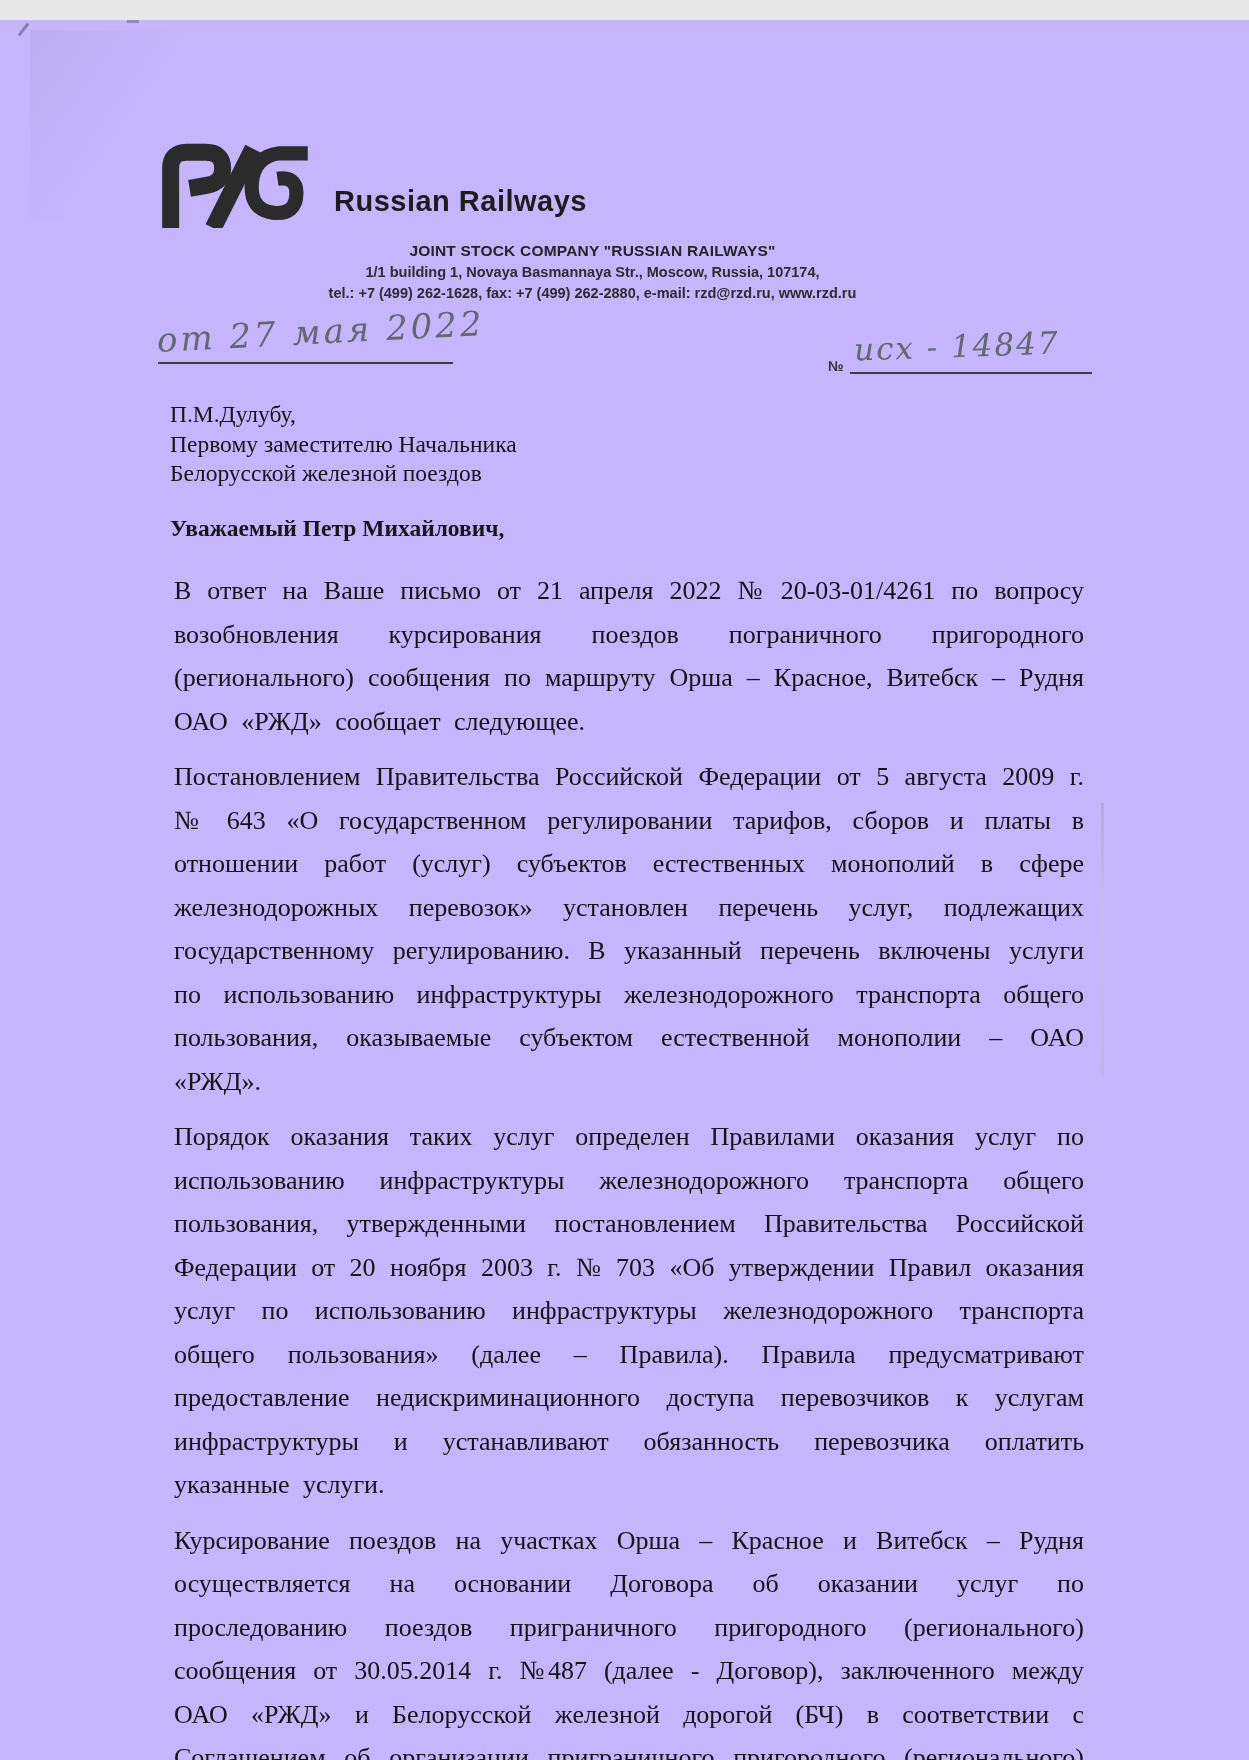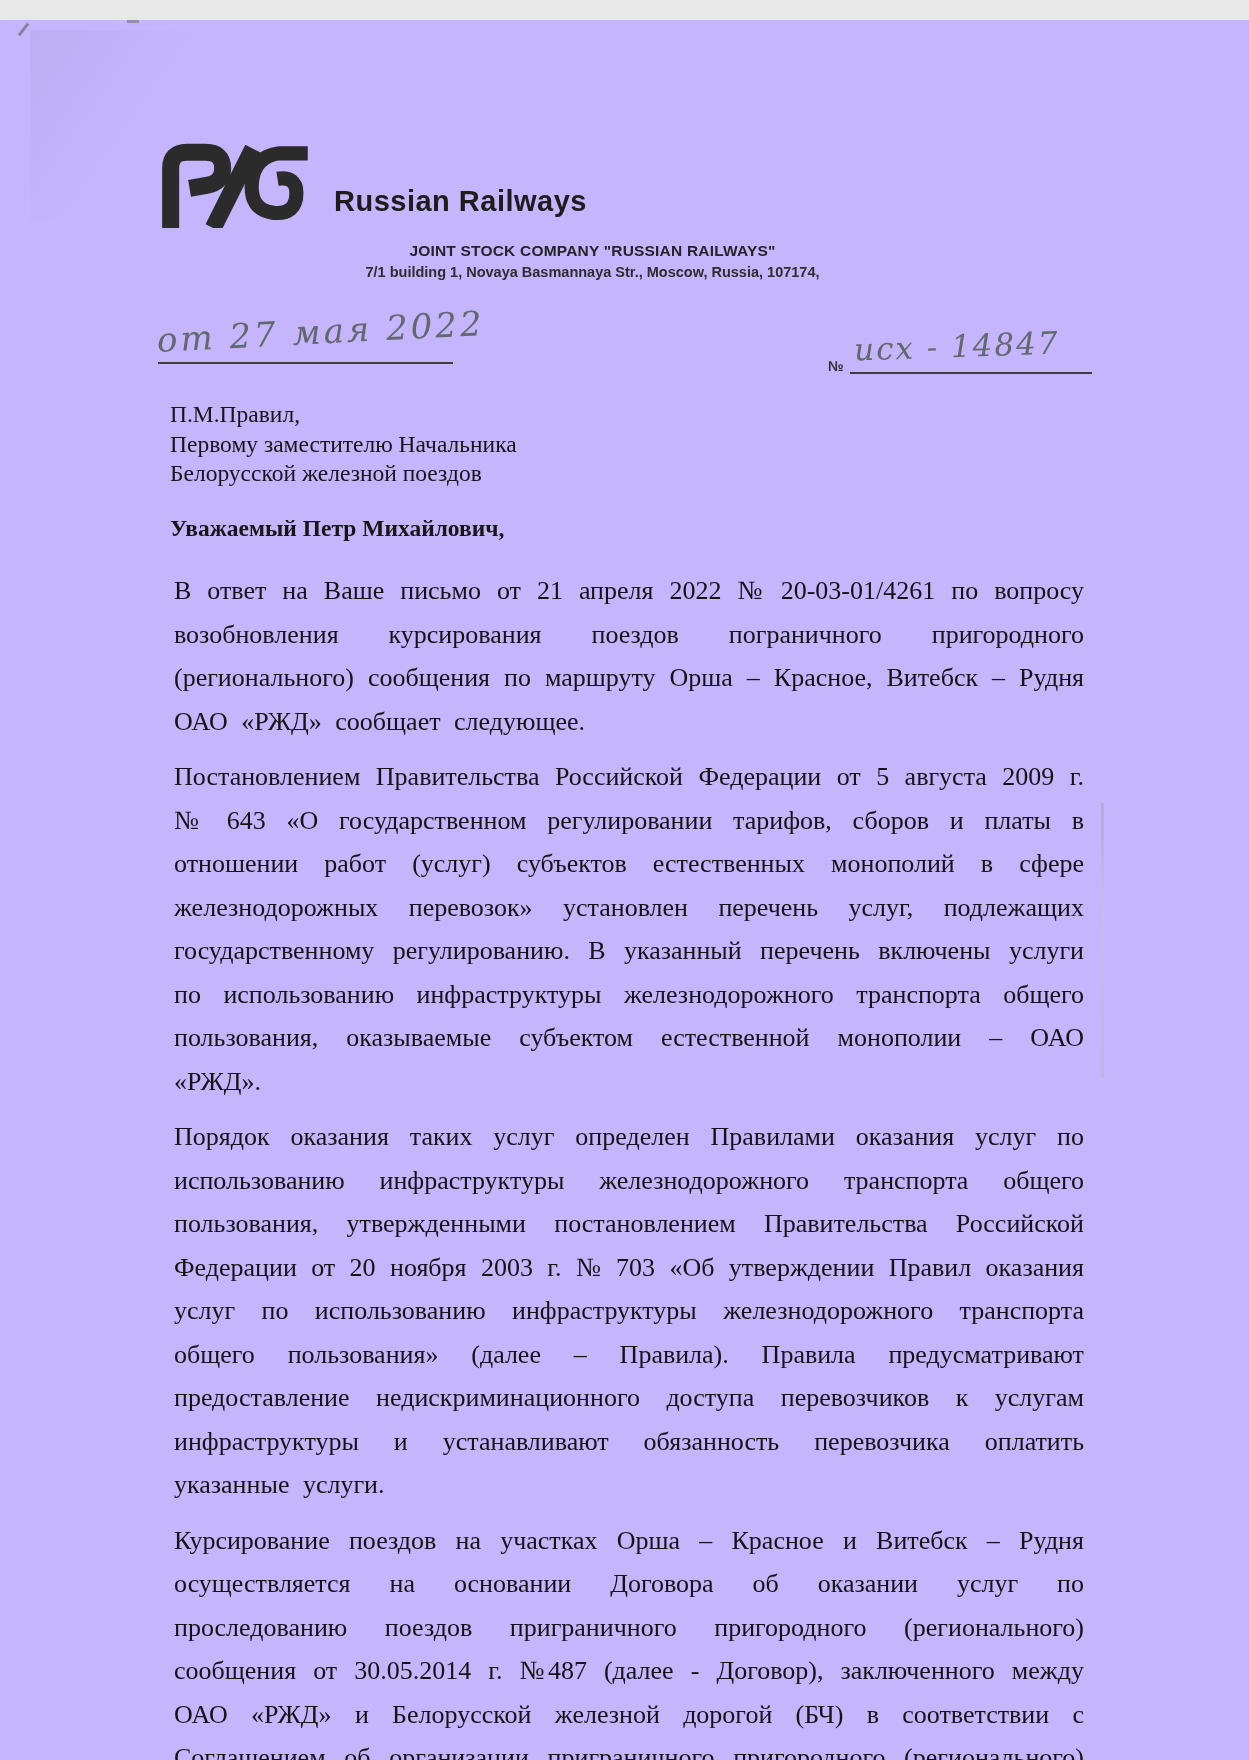--- a/index.html
+++ b/index.html
@@ -76,35 +76,36 @@
 
       <path d="M63 110 L105 26" fill="none" stroke="#2b2b2b" stroke-width="18" stroke-linecap="butt"></path>
 
       <path d="M163 31 L133 31 Q107 34 104 61 Q101 91 127 94 Q151 96 151 73 Q151 55 131 58" fill="none" stroke="#2b2b2b" stroke-width="15" stroke-linejoin="round" stroke-linecap="butt"></path>
     </svg>
     <div class="brand-text">Russian Railways</div>
   </div>
 
   <div class="letterhead">
     <div class="l1">JOINT STOCK COMPANY "RUSSIAN RAILWAYS"</div>
-    <div class="l2">7/1 building 1, Novaya Basmannaya Str., Moscow, Russia, 107174,</div>
+    <div class="l2">1/1 building 1, Novaya Basmannaya Str., Moscow, Russia, 107174,</div>
+    <div class="l3">tel.: +7 (499) 262-1628, fax: +7 (499) 262-2880, e-mail: rzd@rzd.ru, www.rzd.ru</div>
   </div>
 
   <div class="date-block">
     <div class="hand date-hand">от 27 мая 2022</div>
     <div class="date-underline"></div>
   </div>
   <div class="number-block">
     <span class="number-label">№</span>
     <span class="hand number-hand">исх - 14847</span>
     <span class="number-underline"></span>
   </div>
 
   <div class="recipient">
-    <div>П.М.Правил,</div>
+    <div>П.М.Дулубу,</div>
     <div>Первому заместителю Начальника</div>
     <div>Белорусской железной поездов</div>
   </div>
 
   <div class="salutation">Уважаемый Петр Михайлович,</div>
 
   <div class="body-text">
     <p>В ответ на Ваше письмо от 21 апреля 2022 № 20-03-01/4261 по вопросу возобновления курсирования поездов пограничного пригородного (регионального) сообщения по маршруту Орша – Красное, Витебск – Рудня ОАО «РЖД» сообщает следующее.</p>
     <p>Постановлением Правительства Российской Федерации от 5 августа 2009 г. № 643 «О государственном регулировании тарифов, сборов и платы в отношении работ (услуг) субъектов естественных монополий в сфере железнодорожных перевозок» установлен перечень услуг, подлежащих государственному регулированию. В указанный перечень включены услуги по использованию инфраструктуры железнодорожного транспорта общего пользования, оказываемые субъектом естественной монополии – ОАО «РЖД».</p>
     <p>Порядок оказания таких услуг определен Правилами оказания услуг по использованию инфраструктуры железнодорожного транспорта общего пользования, утвержденными постановлением Правительства Российской Федерации от 20 ноября 2003 г. № 703 «Об утверждении Правил оказания услуг по использованию инфраструктуры железнодорожного транспорта общего пользования» (далее – Правила). Правила предусматривают предоставление недискриминационного доступа перевозчиков к услугам инфраструктуры и устанавливают обязанность перевозчика оплатить указанные услуги.</p>

